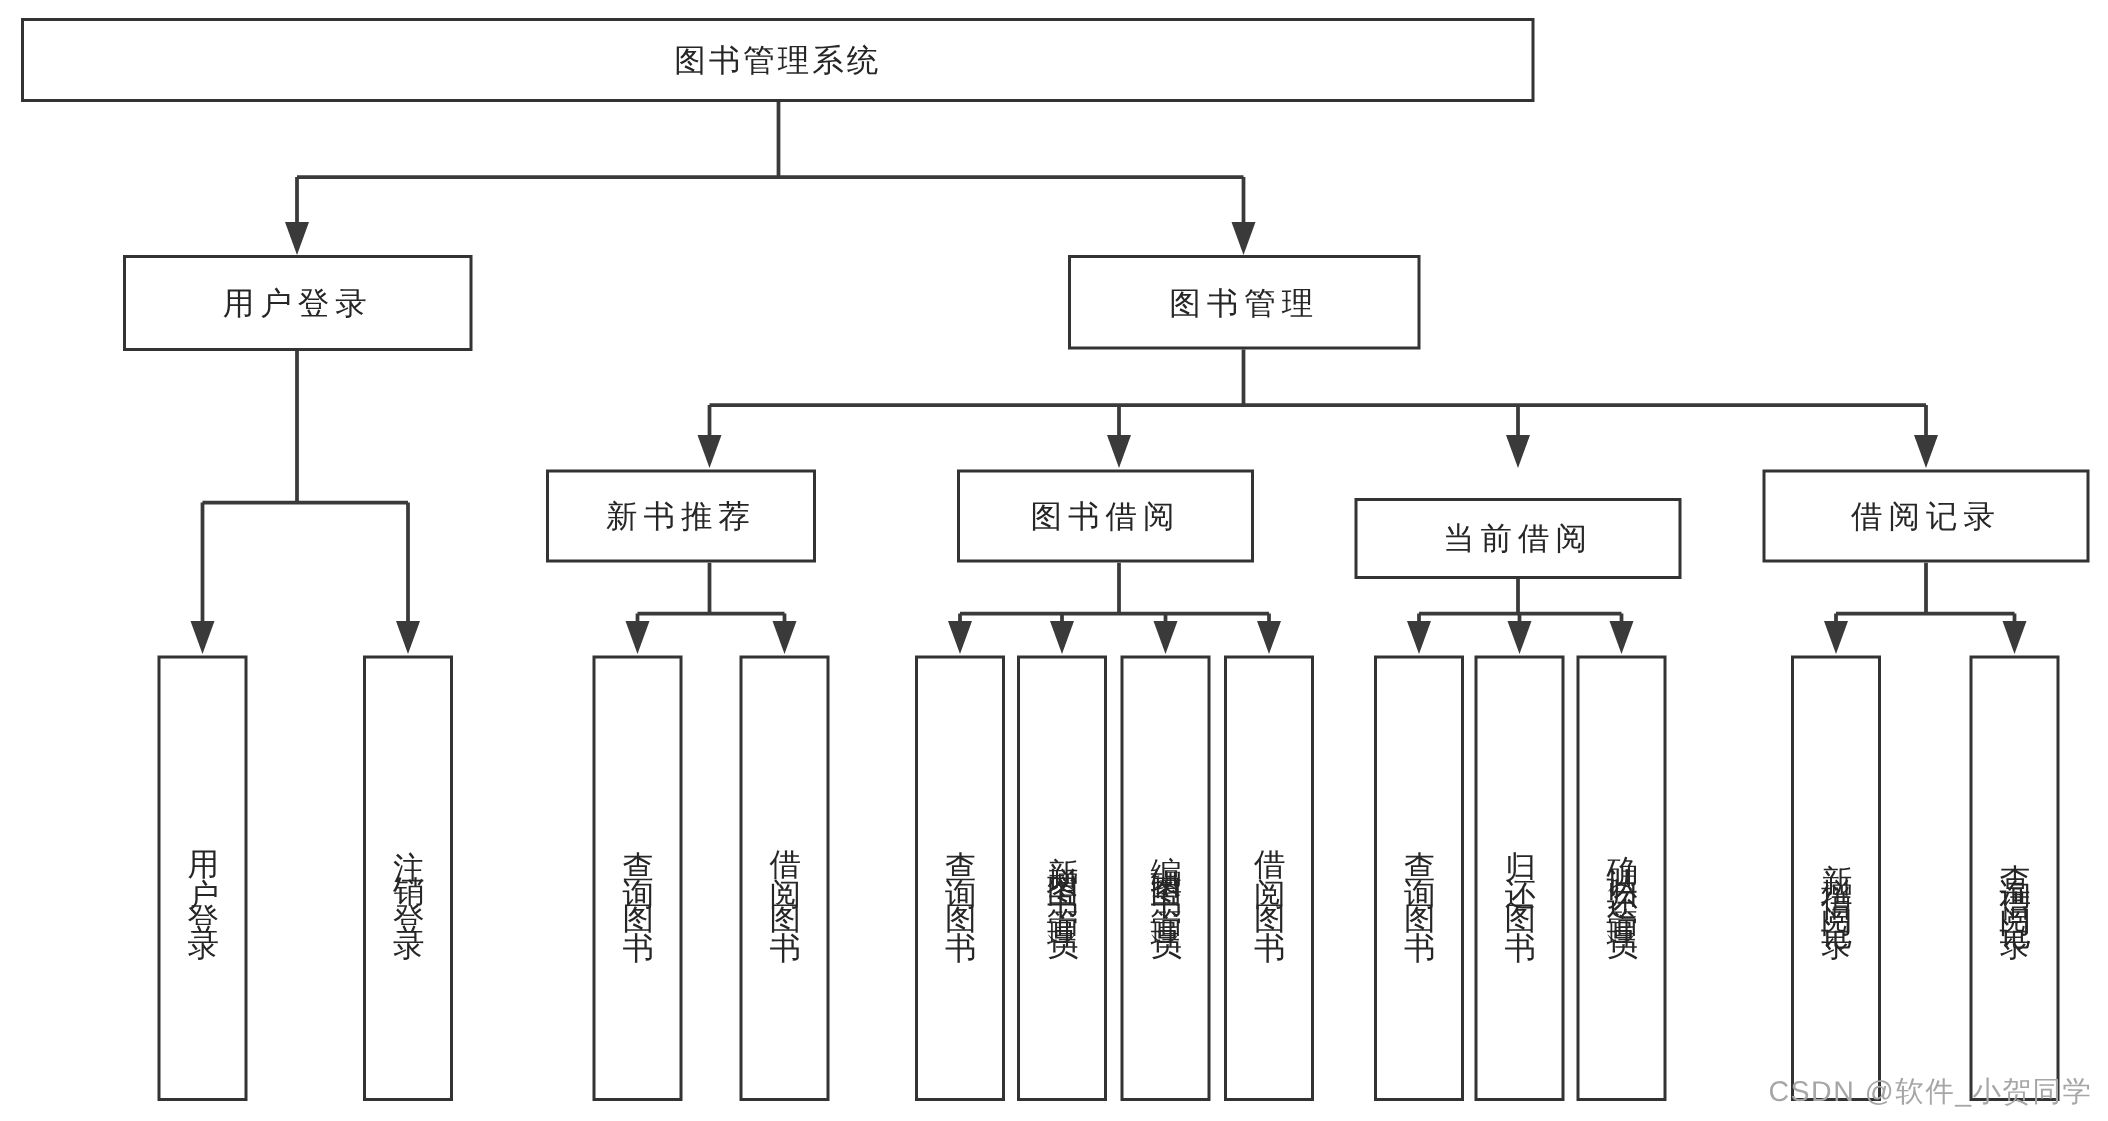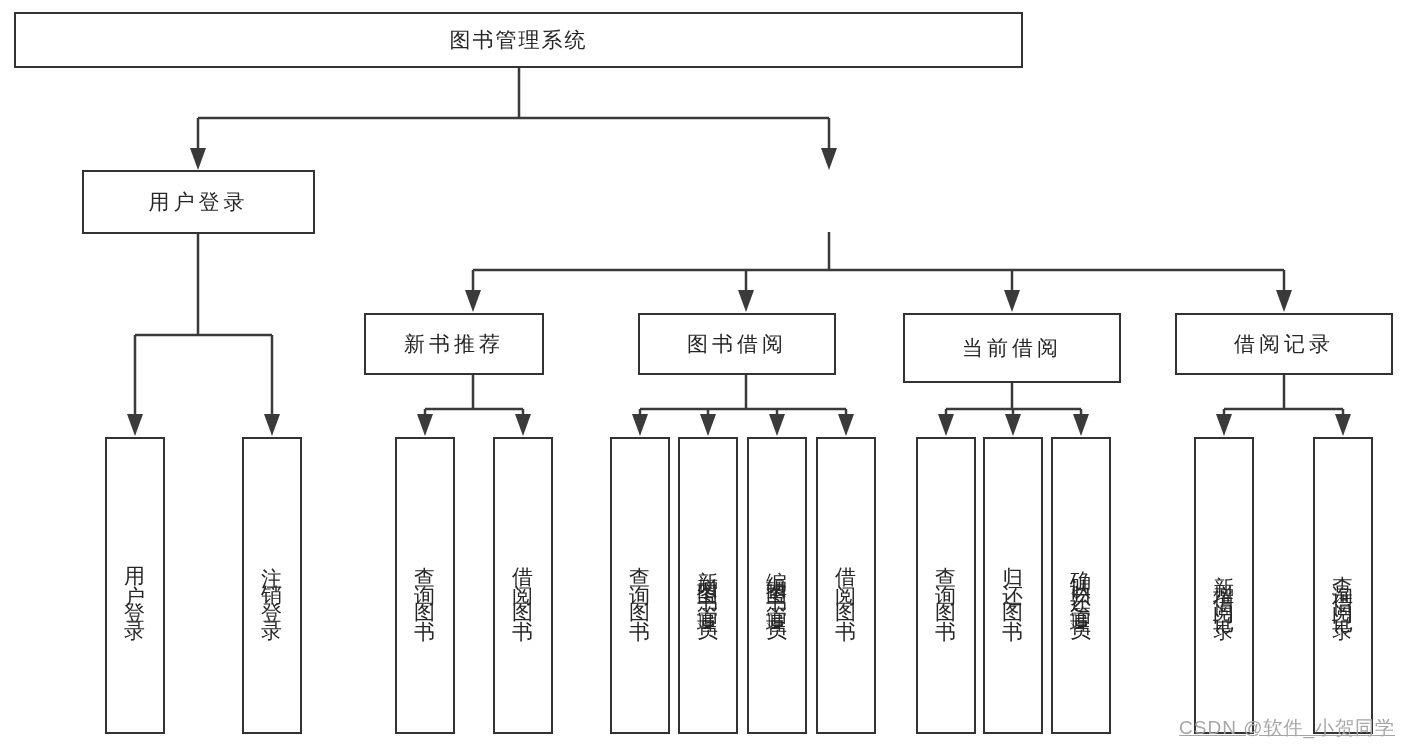--- a/index.html
+++ b/index.html
@@ -45,21 +45,20 @@
   .node.v.sp6 span{letter-spacing:9px;}
   .node.v.sp9 span{letter-spacing:7px;}
   #watermark{
     position:absolute;
     right:10px;bottom:6px;
     font-size:19px;
     letter-spacing:1px;
     color:var(--watermark);
     z-index:5;
     white-space:nowrap;
-    text-decoration:underline;
   }
 </style>
 </head>
 <body>
 
 <div id="canvas">
 
   <svg id="connectors" width="1405" height="747" viewBox="0 0 1405 747">
     <g stroke="#3a3a3a" stroke-width="2.5" fill="none">
 
@@ -100,28 +99,31 @@
     </g>
   </svg>
 
   <div class="node h root" style="left:14px;top:12px;width:1009px;height:56px">
     <span>图书管理系统</span>
   </div>
 
   <div class="node h" style="left:82px;top:170px;width:233px;height:64px">
     <span>用户登录</span>
   </div>
+  <div class="node h" style="left:712px;top:170px;width:235px;height:63px">
+    <span>图书管理</span>
+  </div>
 
   <div class="node h" style="left:364px;top:313px;width:180px;height:62px">
     <span>新书推荐</span>
   </div>
   <div class="node h" style="left:638px;top:313px;width:198px;height:62px">
     <span>图书借阅</span>
   </div>
-  <div class="node h" style="left:903px;top:313px;width:218px;height:70px">
+  <div class="node h" style="left:903px;top:332px;width:218px;height:54px">
     <span>当前借阅</span>
   </div>
   <div class="node h" style="left:1175px;top:313px;width:218px;height:62px">
     <span>借阅记录</span>
   </div>
 
   <div class="node v sp4" style="left:105px;top:437px;width:60px;height:297px">
     <span>用户登录</span>
   </div>
   <div class="node v sp4" style="left:242px;top:437px;width:60px;height:297px">

